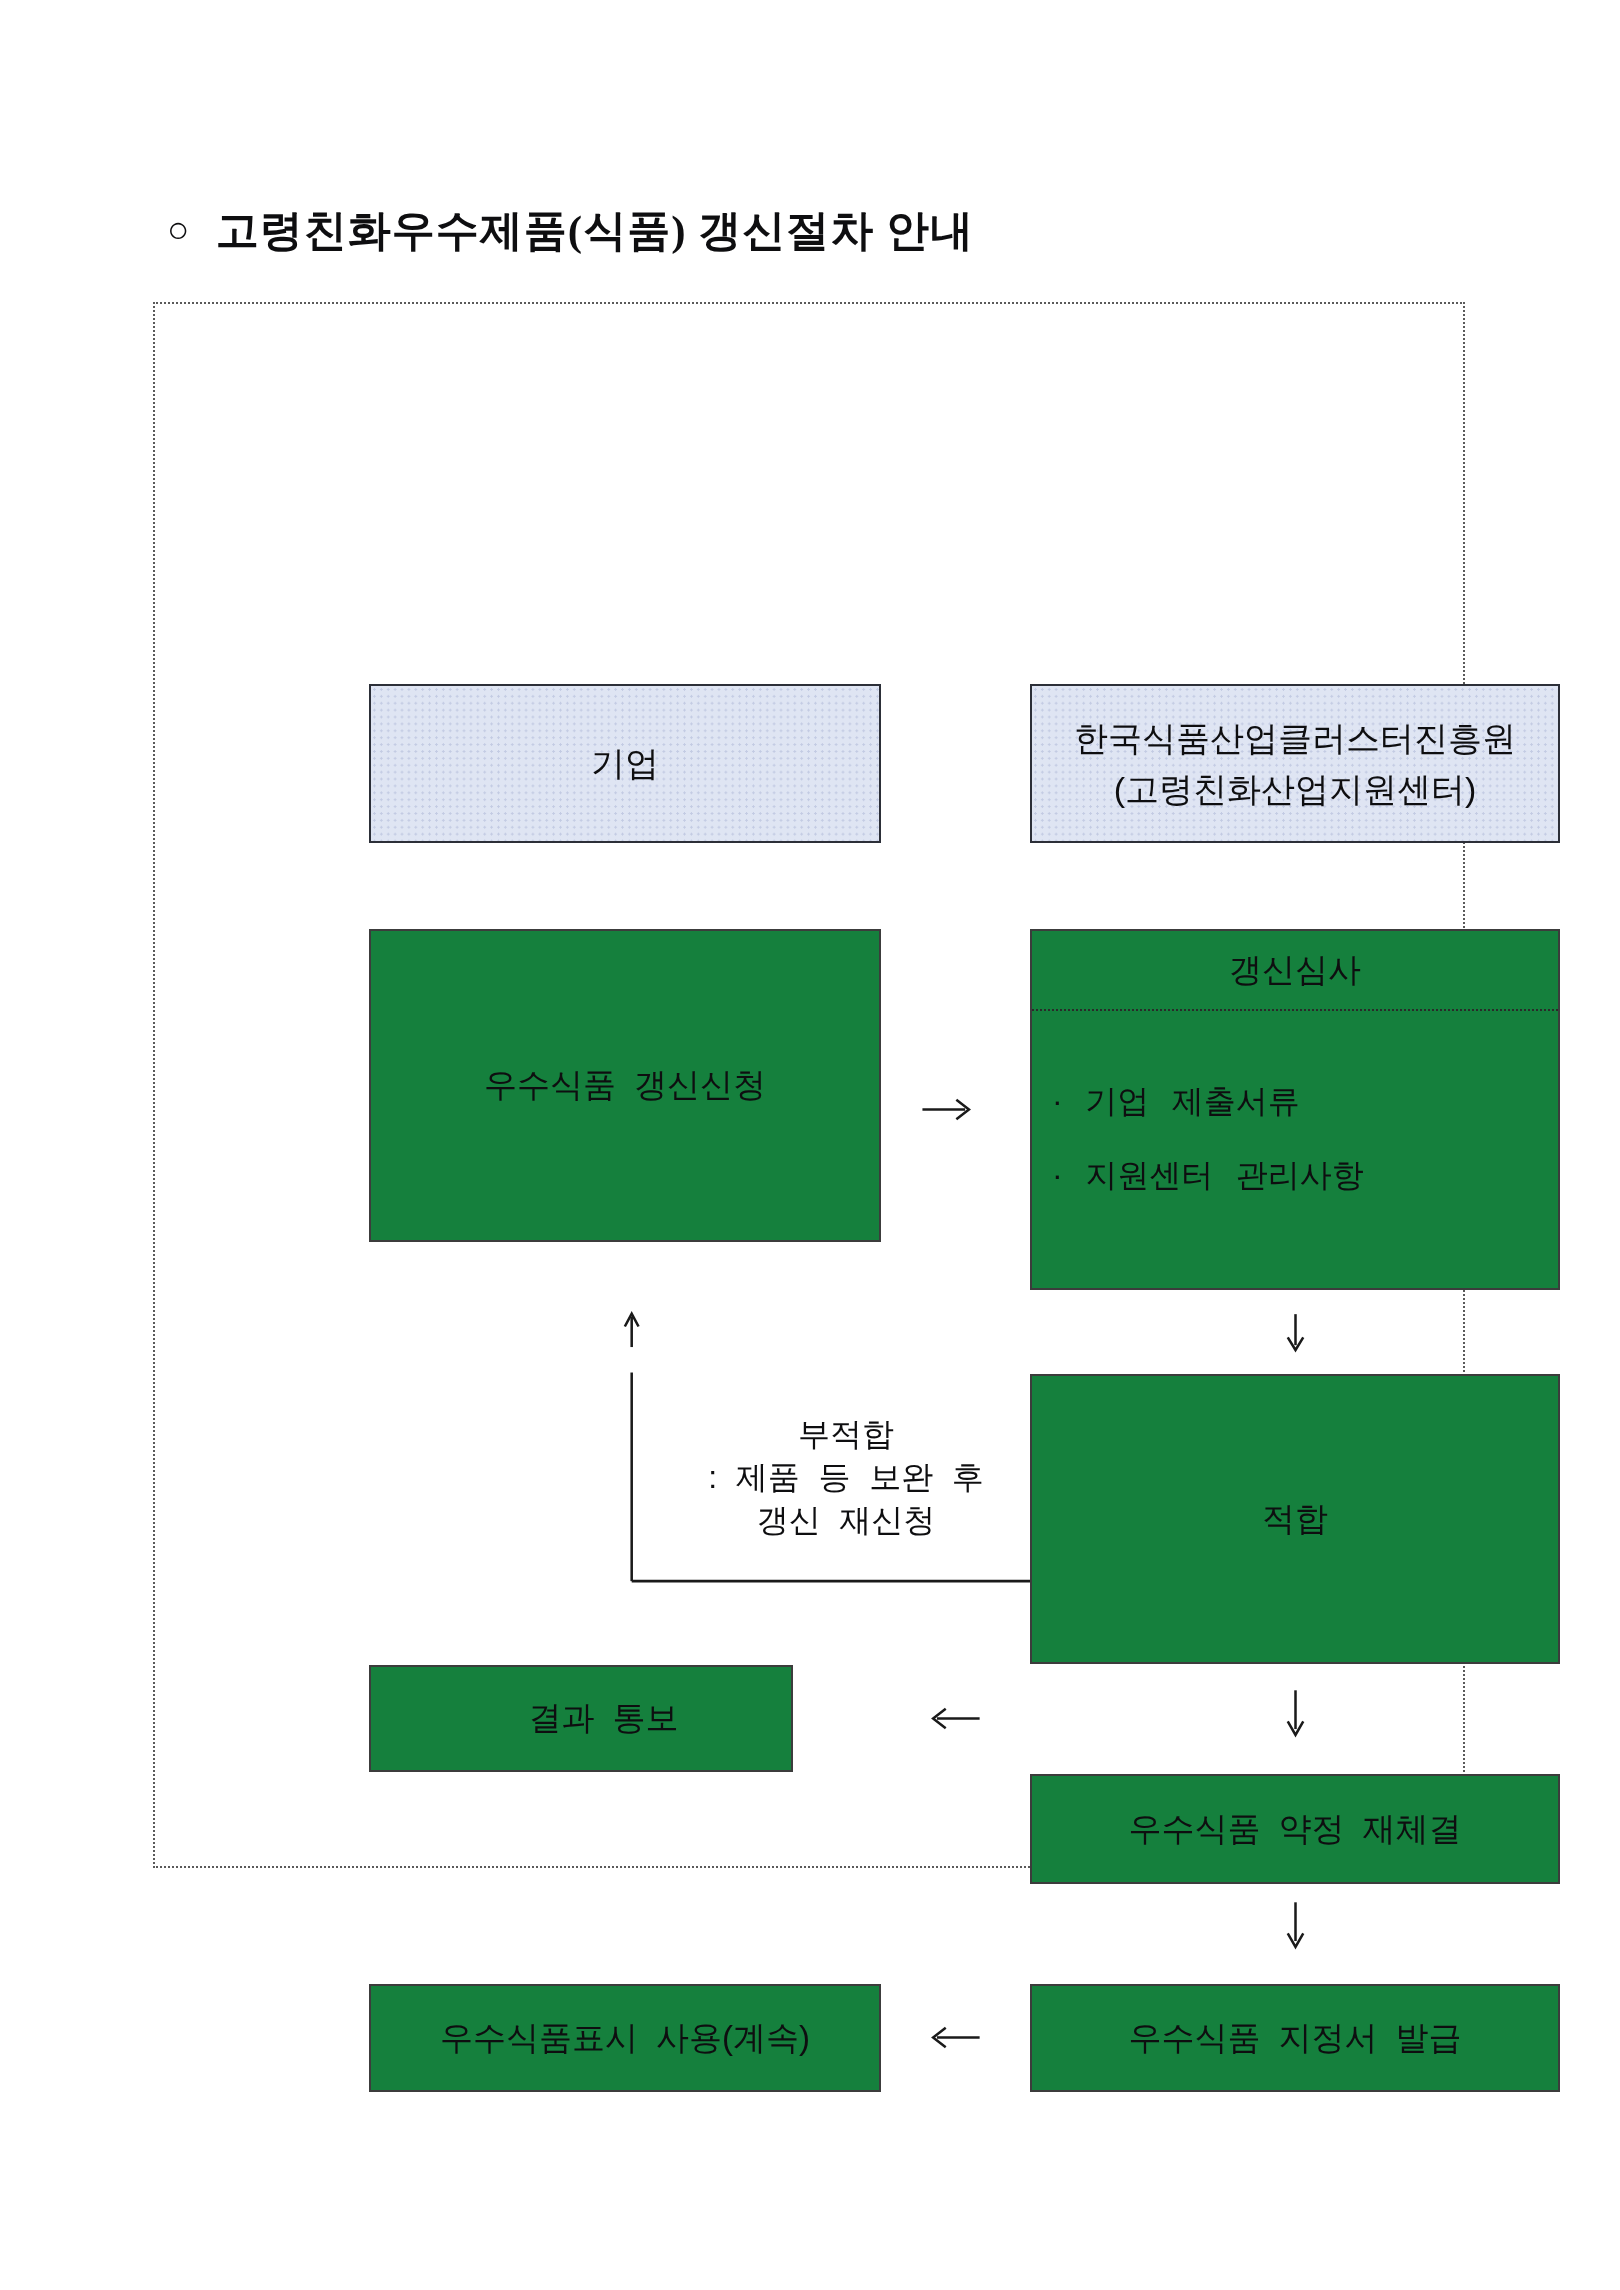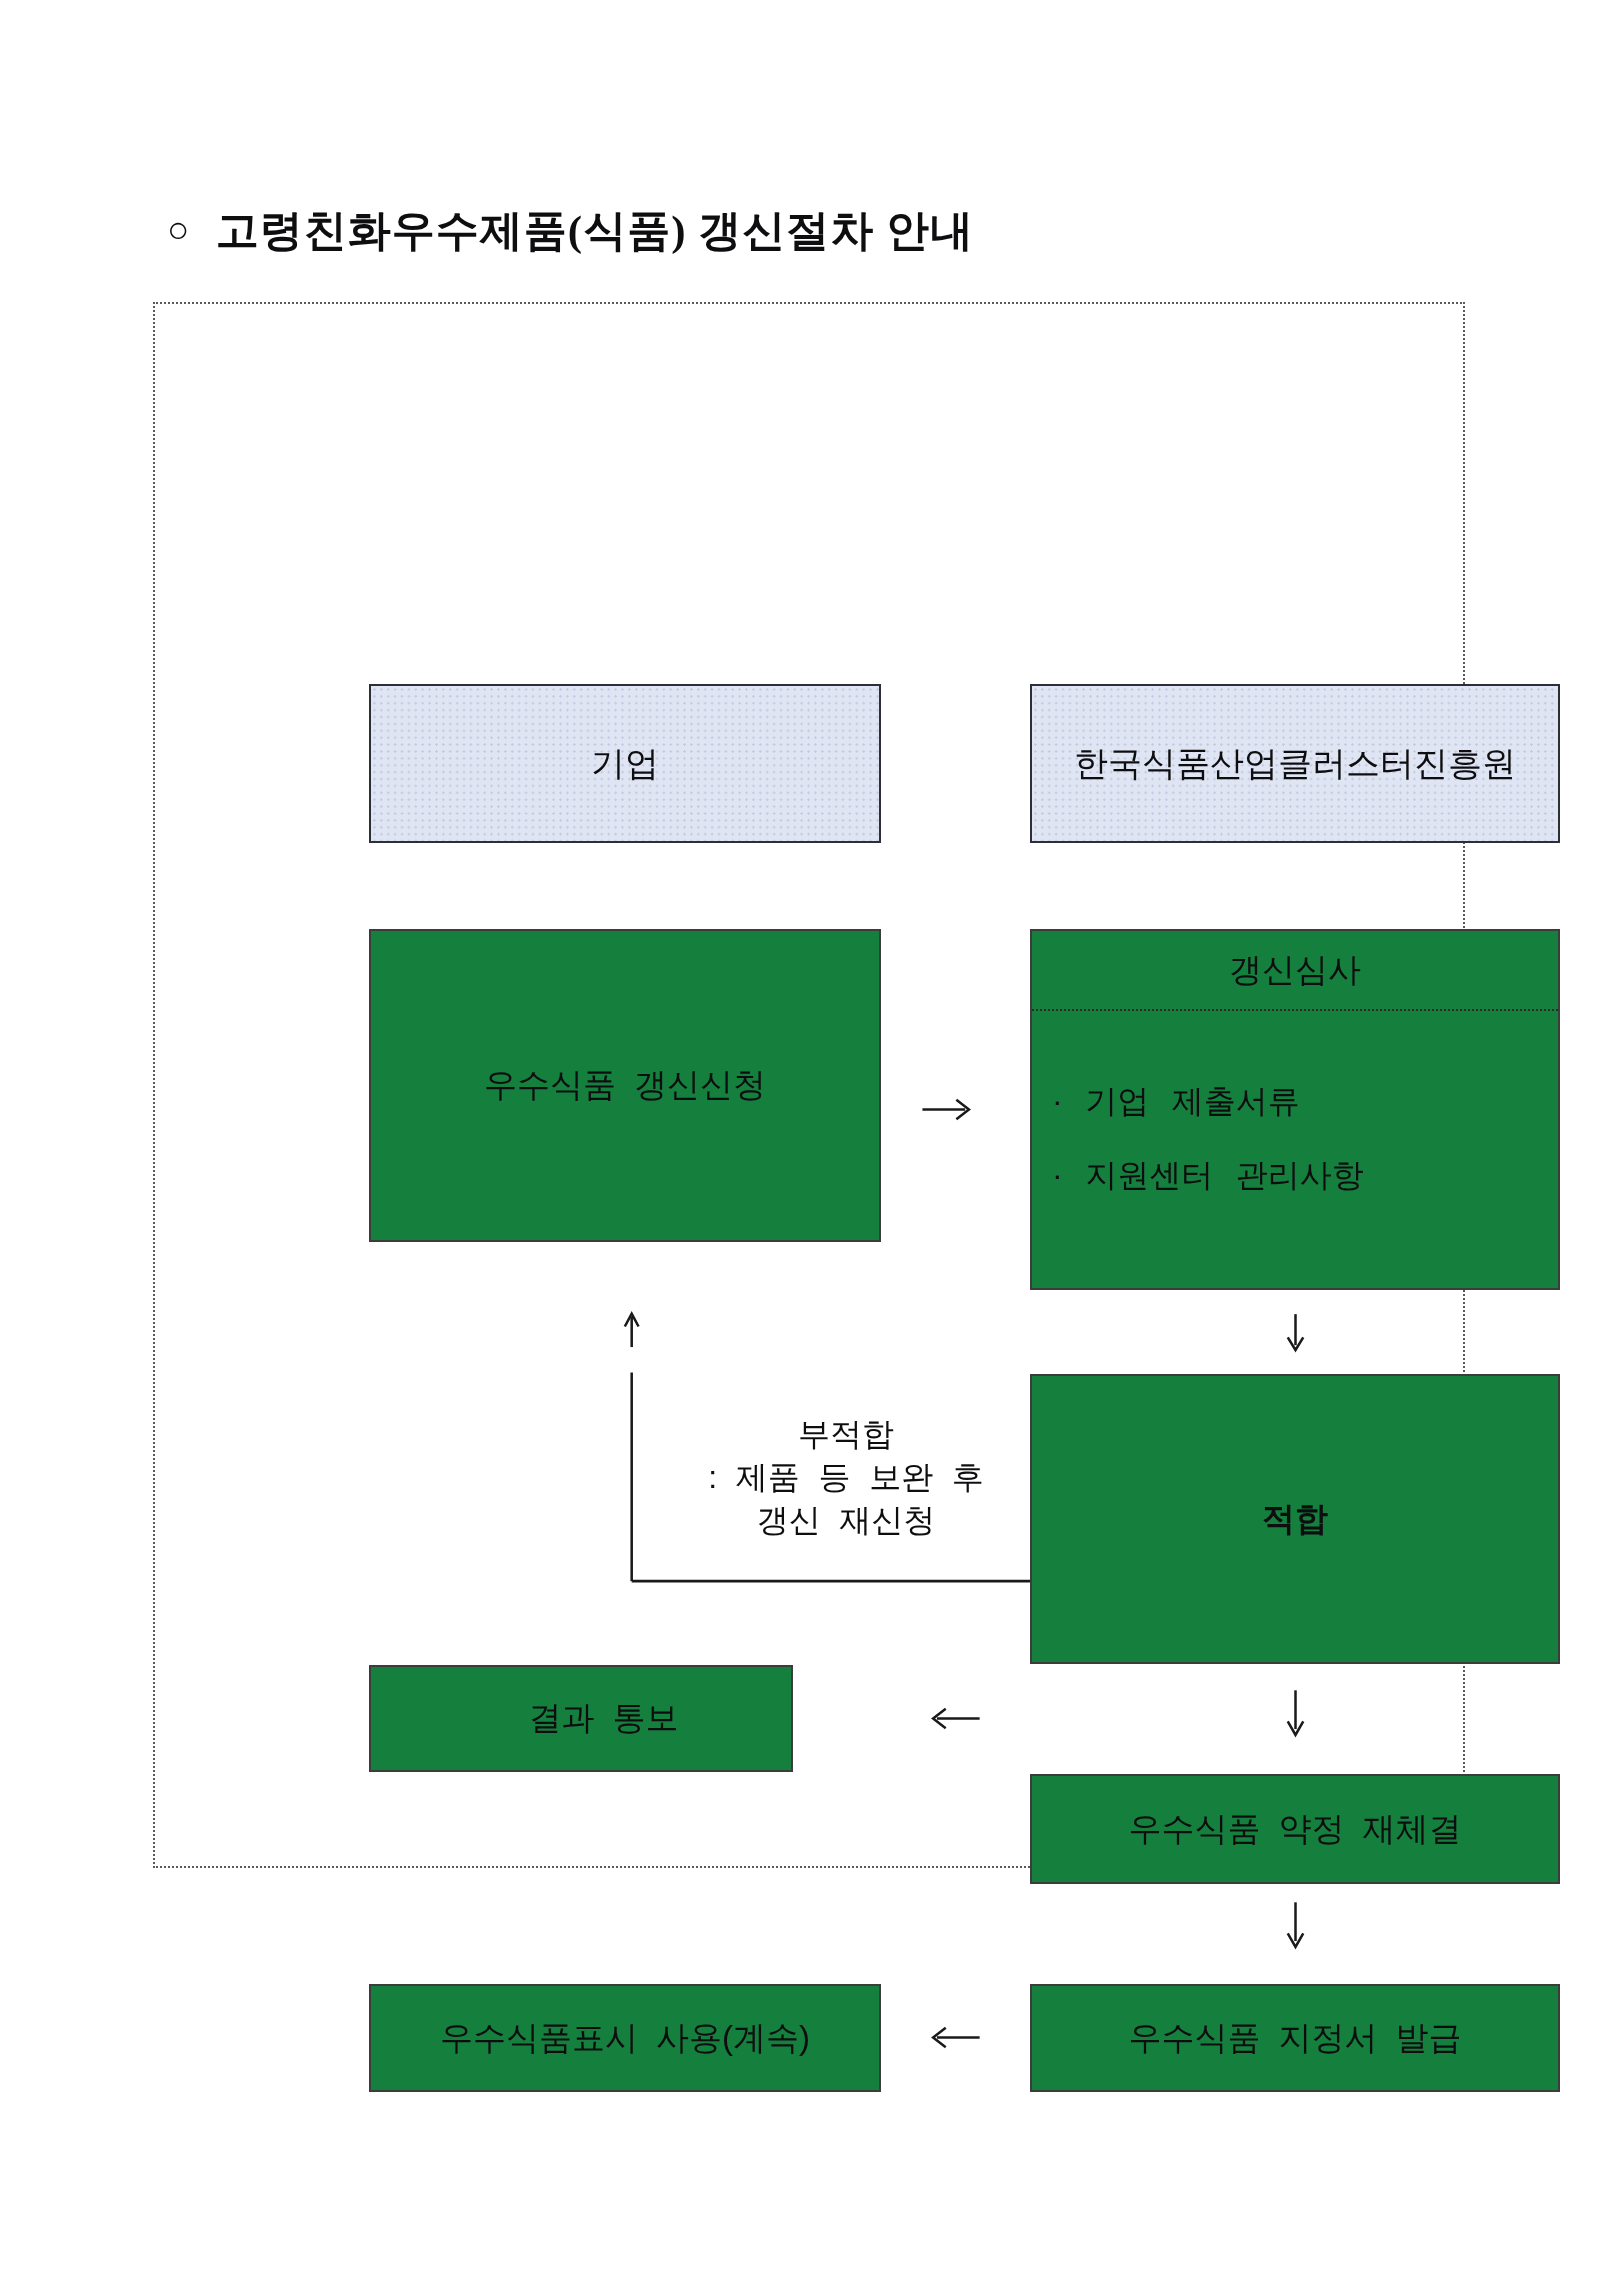--- a/index.html
+++ b/index.html
@@ -55,21 +55,21 @@
     background-size: 6.9px 6.9px;
     border: 2.9px solid var(--header-border, #2c2f38);
     font-size: 34px;
     line-height: 51px;
   }
   
   .b-company     { left:214px; top:380px;  width:512px; height:159px; }
   .b-agency      { left:875px; top:380px;  width:530px; height:159px; flex-direction:column; }
   .b-apply       { left:214px; top:625px;  width:512px; height:313px; }
   .b-review      { left:875px; top:625px;  width:530px; height:361px; display:block; }
-  .b-pass        { left:875px; top:1070px; width:530px; height:290px;font-weight:bold; }
+  .b-pass        { left:875px; top:1070px; width:530px; height:290px; }
   .b-notify      { left:214px; top:1361px; width:424px; height:107px;padding-left:45px; }
   .b-agreement   { left:875px; top:1470px; width:530px; height:110px; }
   .b-markuse     { left:214px; top:1680px; width:512px; height:108px; }
   .b-certificate { left:875px; top:1680px; width:530px; height:108px; }
 
   .review-header {
     height: 80px;
     display: flex;
     align-items: center;
     justify-content: center;
@@ -118,20 +118,21 @@
       <line x1="16" y1="15" x2="16" y2="46"></line>
       <line x1="16" y1="72" x2="16" y2="285"></line>
       <line x1="16" y1="285" x2="426" y2="285"></line>
     </svg>
 
     <div class="box blue b-company">
       <span>기업</span>
     </div>
     <div class="box blue b-agency">
       <span>한국식품산업클러스터진흥원</span>
+      <span>(고령친화산업지원센터)</span>
     </div>
 
     <div class="box white b-apply">
       <span>우수식품 갱신신청</span>
     </div>
 
     <div class="box white b-review">
       <div class="review-header">
         <span>갱신심사</span>
       </div>

